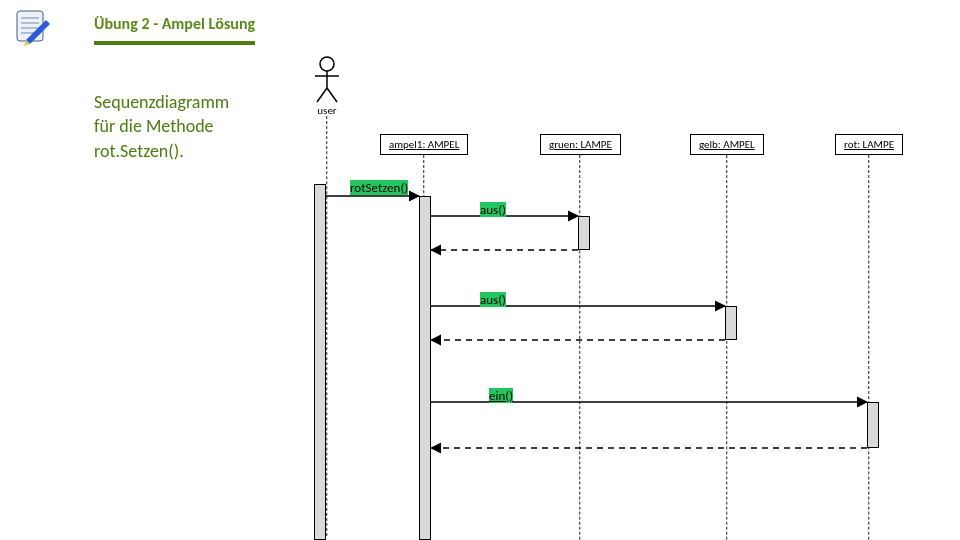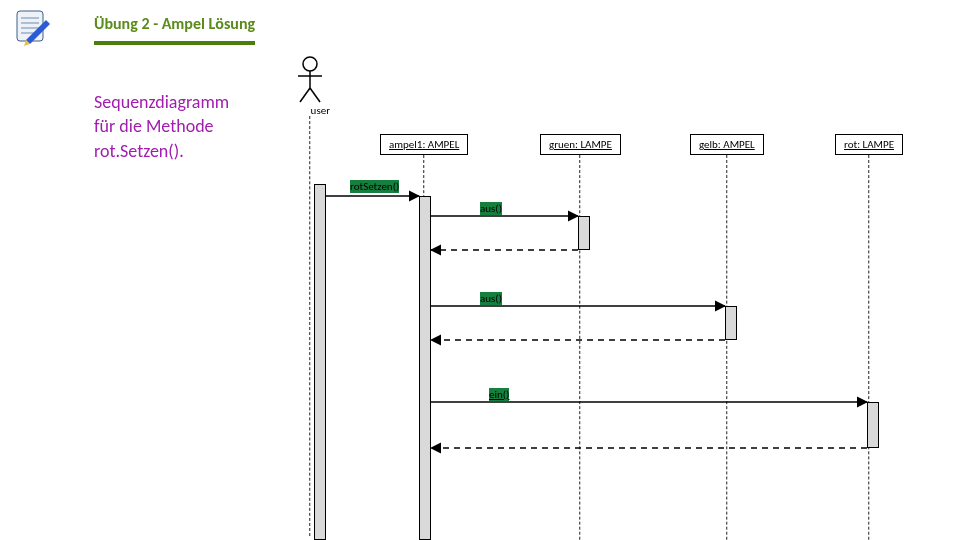--- a/index.html
+++ b/index.html
@@ -25,21 +25,21 @@
   .note-icon {
     position: absolute;
     left: 12px;
     top: 6px;
   }
   .desc {
     position: absolute;
     left: 94px;
     top: 90px;
     font-size: 18px;
-    color: #a21caf;
+    color: #4d7c0f;
     line-height: 1.35;
     white-space: pre-line;
   }
   .diagram {
     position: absolute;
     left: 280px;
     top: 56px;
     width: 680px;
     height: 484px;
   }
@@ -83,23 +83,23 @@
   }
   .activation {
     position: absolute;
     width: 12px;
     background: #d9d9d9;
     border: 1px solid #000;
     box-sizing: border-box;
   }
   .msg-label {
     position: absolute;
-    font-size: 11px;
+    font-size: 13px;
     color: #000;
-    background: #15803d;
+    background: #22c55e;
     text-align: center;
   }
   svg.wire {
     position: absolute;
     overflow: visible;
   }
 </style>
 </head>
 <body>
 
@@ -115,21 +115,21 @@
   </svg>
 </span>
 
 <div class="title">Übung 2 - Ampel  Lösung</div>
 <div class="desc">Sequenzdiagramm
 für die Methode
 rot.Setzen().</div>
 
 <div class="diagram">
 
-  <div class="actor" style="left:10px; top:0; width:40px;text-align:right;">
+  <div class="actor" style="left:27px; top:0; width:40px;">
     <svg width="30" height="48" viewBox="0 0 30 48">
       <circle cx="15" cy="8" r="7" fill="none" stroke="#000" stroke-width="1.5"></circle>
       <line x1="15" y1="15" x2="15" y2="32" stroke="#000" stroke-width="1.5"></line>
       <line x1="3" y1="20" x2="27" y2="20" stroke="#000" stroke-width="1.5"></line>
       <line x1="15" y1="32" x2="5" y2="46" stroke="#000" stroke-width="1.5"></line>
       <line x1="15" y1="32" x2="25" y2="46" stroke="#000" stroke-width="1.5"></line>
     </svg>
     <div>user</div>
     <div class="axis-a"></div>
   </div>

